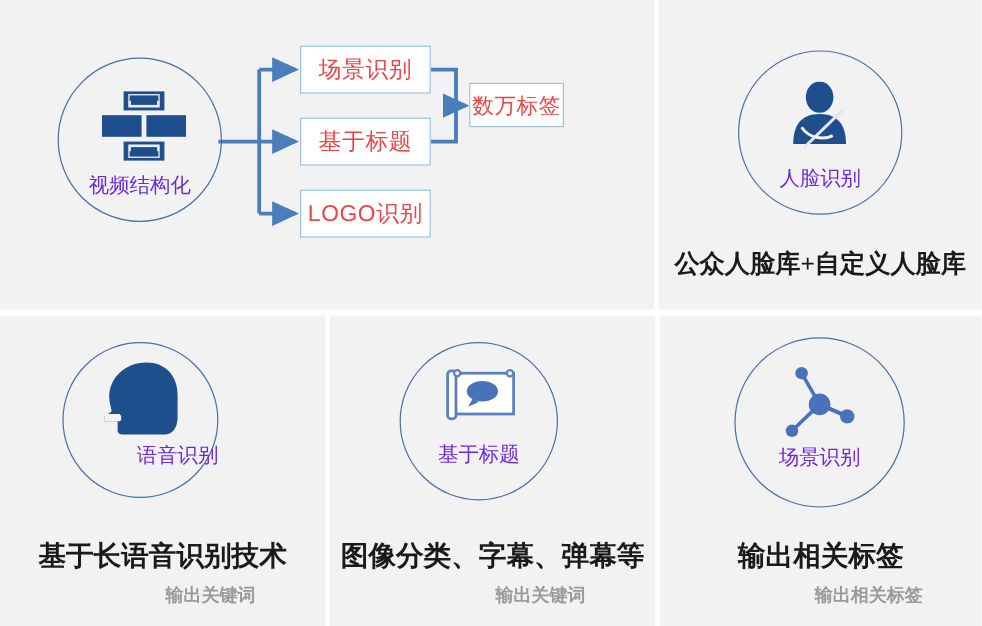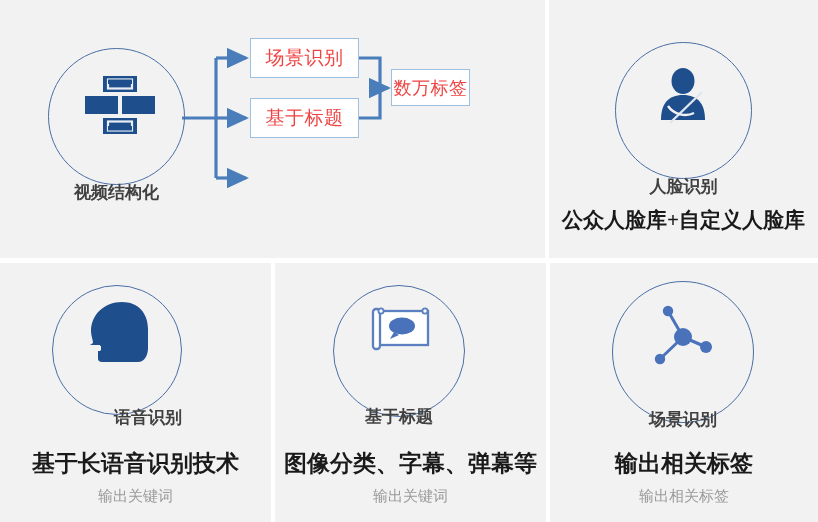--- a/index.html
+++ b/index.html
@@ -22,31 +22,31 @@
 
   
   .circle{
     position:absolute;border-radius:50%;
     border:1.6px solid #4a6fa5;
     box-sizing:border-box;
     background:transparent;
   }
   .circle-label{
     position:absolute;width:100%;text-align:center;
-    color:#404040;font-weight:700;white-space:nowrap;margin-top:38px;
+    color:#6d28d9;font-weight:400;white-space:nowrap;
   }
 
   
   .caption{
     position:absolute;width:100%;text-align:center;
     color:#1a1a1a;font-weight:700;white-space:nowrap;font-family:Liberation Serif, serif;
   }
   .subcaption{
     position:absolute;width:100%;text-align:center;
-    color:#9a9a9a;font-weight:400;white-space:nowrap;
+    color:#9a9a9a;font-weight:700;white-space:nowrap;padding-left:40px;
   }
 
   
   .flowbox{
     position:absolute;box-sizing:border-box;
     background:#ffffff;border:1.4px solid #9dbfe0;
     display:flex;align-items:center;justify-content:center;
     color:#ef4444;font-size:19px;font-weight:400;
     letter-spacing:.5px;white-space:nowrap;
   }
@@ -100,20 +100,21 @@
       <rect x="37" y="20" width="33" height="18" fill="#1f4e8c"></rect>
       <rect x="18" y="42" width="34" height="16" fill="#1f4e8c"></rect>
       <rect x="23" y="45.5" width="24" height="9" fill="none" stroke="#e9eef5" stroke-width="2.2"></rect>
       <rect x="23" y="50" width="24" height="4.5" fill="#1f4e8c"></rect>
     </svg>
 
     <div class="circle-label" style="left:48px;top:143px;width:137px;font-size:17px;">视频结构化</div>
 
     <div class="flowbox" style="left:250px;top:38px;width:109px;height:40px;">场景识别</div>
     <div class="flowbox" style="left:250px;top:98px;width:109px;height:40px;">基于标题</div>
+    <div class="flowbox" style="left:250px;top:158px;width:109px;height:40px;">LOGO识别</div>
     <div class="flowbox" style="left:391px;top:69px;width:79px;height:37px;font-size:18px;">数万标签</div>
   </div>
 
   <div class="panel" style="left:549px;top:0;width:269px;height:258px;">
     <div class="circle" style="left:66px;top:42px;width:137px;height:137px;"></div>
 
     <svg class="ov" style="left:107px;top:68px;" width="56" height="58" viewBox="0 0 56 58">
       <ellipse cx="27" cy="13" rx="11.5" ry="13" fill="#1f4e8c"></ellipse>
       <rect x="24" y="4" width="7" height="5" rx="2" fill="#1f4e8c"></rect>
       <path d="M27 27 C12 27 5 36 5 52 L49 52 C49 36 42 27 27 27 Z" fill="#1f4e8c"></path>

